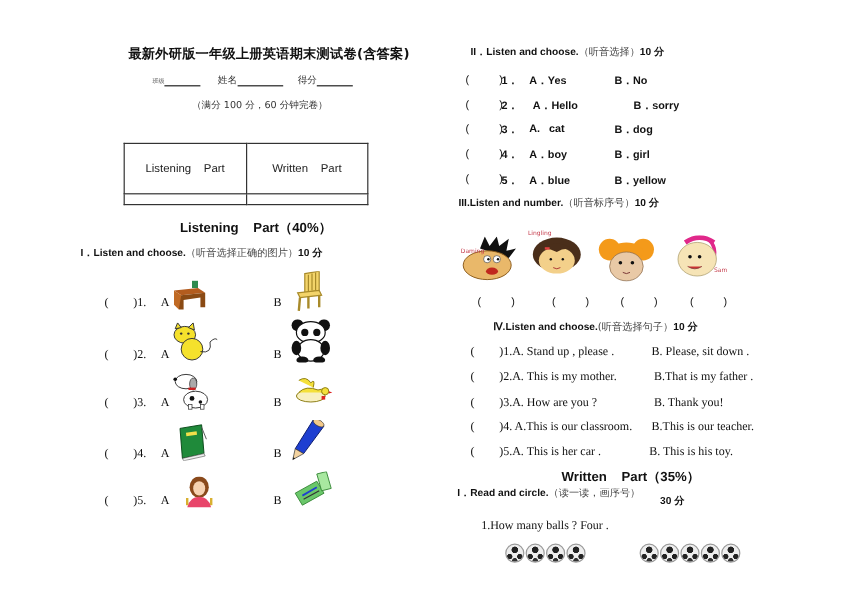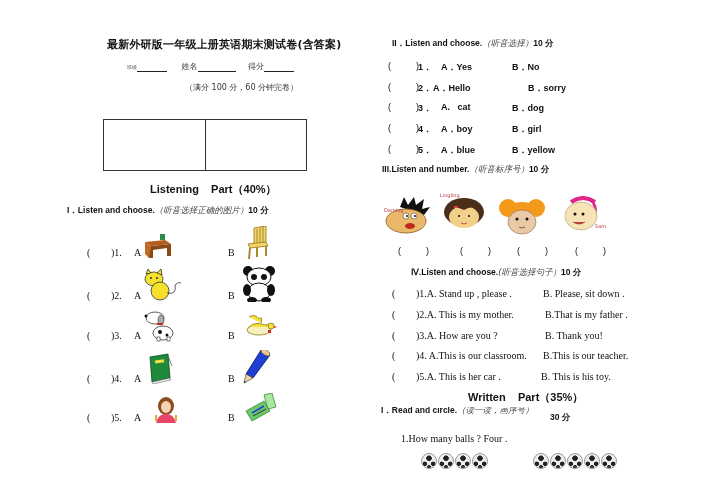--- a/index.html
+++ b/index.html
@@ -4,44 +4,48 @@
 <style>
   html, body { margin:0; padding:0; background:#fff; }
   body { width:707px; height:500px; position:relative; overflow:hidden; font-family:"DejaVu Sans", sans-serif; color:#111; }
   .abs { position:absolute; white-space:nowrap; }
   .title { font-weight:bold; font-size:11px; letter-spacing:0.2px; }
   .small { font-size:8px; color:#333; }
   .tiny { font-size:5px; color:#555; }
   .blank { display:inline-block; border-bottom:1px solid #222; height:9px; vertical-align:bottom; }
   .sec { font-size:8.5px; }
   .sec b { font-family:"Liberation Sans", sans-serif; font-weight:bold; }
-  .sec .cn { color:#444;font-style:italic; }
+  .sec .cn { color:#444; }
   .serif { font-family:"Liberation Serif", serif; font-size:10px; }
   .bold-sans { font-family:"Liberation Sans", sans-serif; font-weight:bold; font-size:9px; }
   table.score { position:absolute; left:103px; top:119px; width:204px; height:52px; border-collapse:collapse; }
   table.score td { border:1px solid #333; font-family:"Liberation Sans", sans-serif; font-size:9.5px; text-align:center; color:#222; width:50%; }
   .part-title { font-family:"Liberation Sans", sans-serif; font-weight:bold; font-size:11px; }
   .pic { position:absolute; }
   .ball { display:inline-block; width:14px; height:14px; border-radius:50%; background:radial-gradient(circle at 50% 30%, #222 0 2.5px, transparent 3px), radial-gradient(circle at 20% 70%, #222 0 2px, transparent 2.5px), radial-gradient(circle at 80% 70%, #222 0 2px, transparent 2.5px), radial-gradient(circle at 50% 95%, #333 0 2px, transparent 2.5px), #eee; border:1px solid #999; margin-right:1px; }
 </style>
 </head>
 <body>
 
 <div class="abs title" style="left:107px; top:37px;">最新外研版一年级上册英语期末测试卷(含答案)</div>
 
 <div class="abs small" style="left:127px; top:61px;">
   <span class="tiny">班级</span><span class="blank" style="width:30px;"></span>
   <span style="margin-left:12px;">姓名</span><span class="blank" style="width:38px;"></span>
   <span style="margin-left:10px;">得分</span><span class="blank" style="width:30px;"></span>
 </div>
 
-<div class="abs small" style="left:160px; top:82px;margin-left:25px;">（满分 100 分，60 分钟完卷）</div>
+<div class="abs small" style="left:160px; top:82px;">（满分 100 分，60 分钟完卷）</div>
 
 <table class="score">
   <tbody>
+      <tr>
+    <td style="white-space:pre;">Listening    Part</td>
+    <td style="white-space:pre;">Written    Part</td>
+  </tr>
   <tr>
     <td></td>
     <td></td>
   </tr>
 </tbody>
   </table>
 
 <div class="abs part-title" style="left:150px; top:182px; white-space:pre;">Listening    Part（40%）</div>
 
 <div class="abs sec" style="left:67px; top:205px;">
@@ -170,21 +174,21 @@
 
 <div>
   <span class="abs bold-sans" style="left:388px; top:61px; font-weight:normal; white-space:pre;">(          )</span>
   <span class="abs bold-sans" style="left:418px; top:61px;">1．</span>
   <span class="abs bold-sans" style="left:441px; top:61px;">A．Yes</span>
   <span class="abs bold-sans" style="left:512px; top:61px;">B．No</span>
 </div>
 <div>
   <span class="abs bold-sans" style="left:388px; top:82px; font-weight:normal; white-space:pre;">(          )</span>
   <span class="abs bold-sans" style="left:418px; top:82px;">2．</span>
-  <span class="abs bold-sans" style="left:433px; top:82px;">A．Hello</span>
+  <span class="abs bold-sans" style="left:444px; top:82px;">A．Hello</span>
   <span class="abs bold-sans" style="left:512px; top:82px;padding-left:16px;">B．sorry</span>
 </div>
 <div>
   <span class="abs bold-sans" style="left:388px; top:102px; font-weight:normal; white-space:pre;">(          )</span>
   <span class="abs bold-sans" style="left:418px; top:102px;">3．</span>
   <span class="abs bold-sans" style="left:441px; top:102px; white-space:pre;">A.   cat</span>
   <span class="abs bold-sans" style="left:512px; top:102px;">B．dog</span>
 </div>
 <div>
   <span class="abs bold-sans" style="left:388px; top:123px; font-weight:normal; white-space:pre;">(          )</span>

